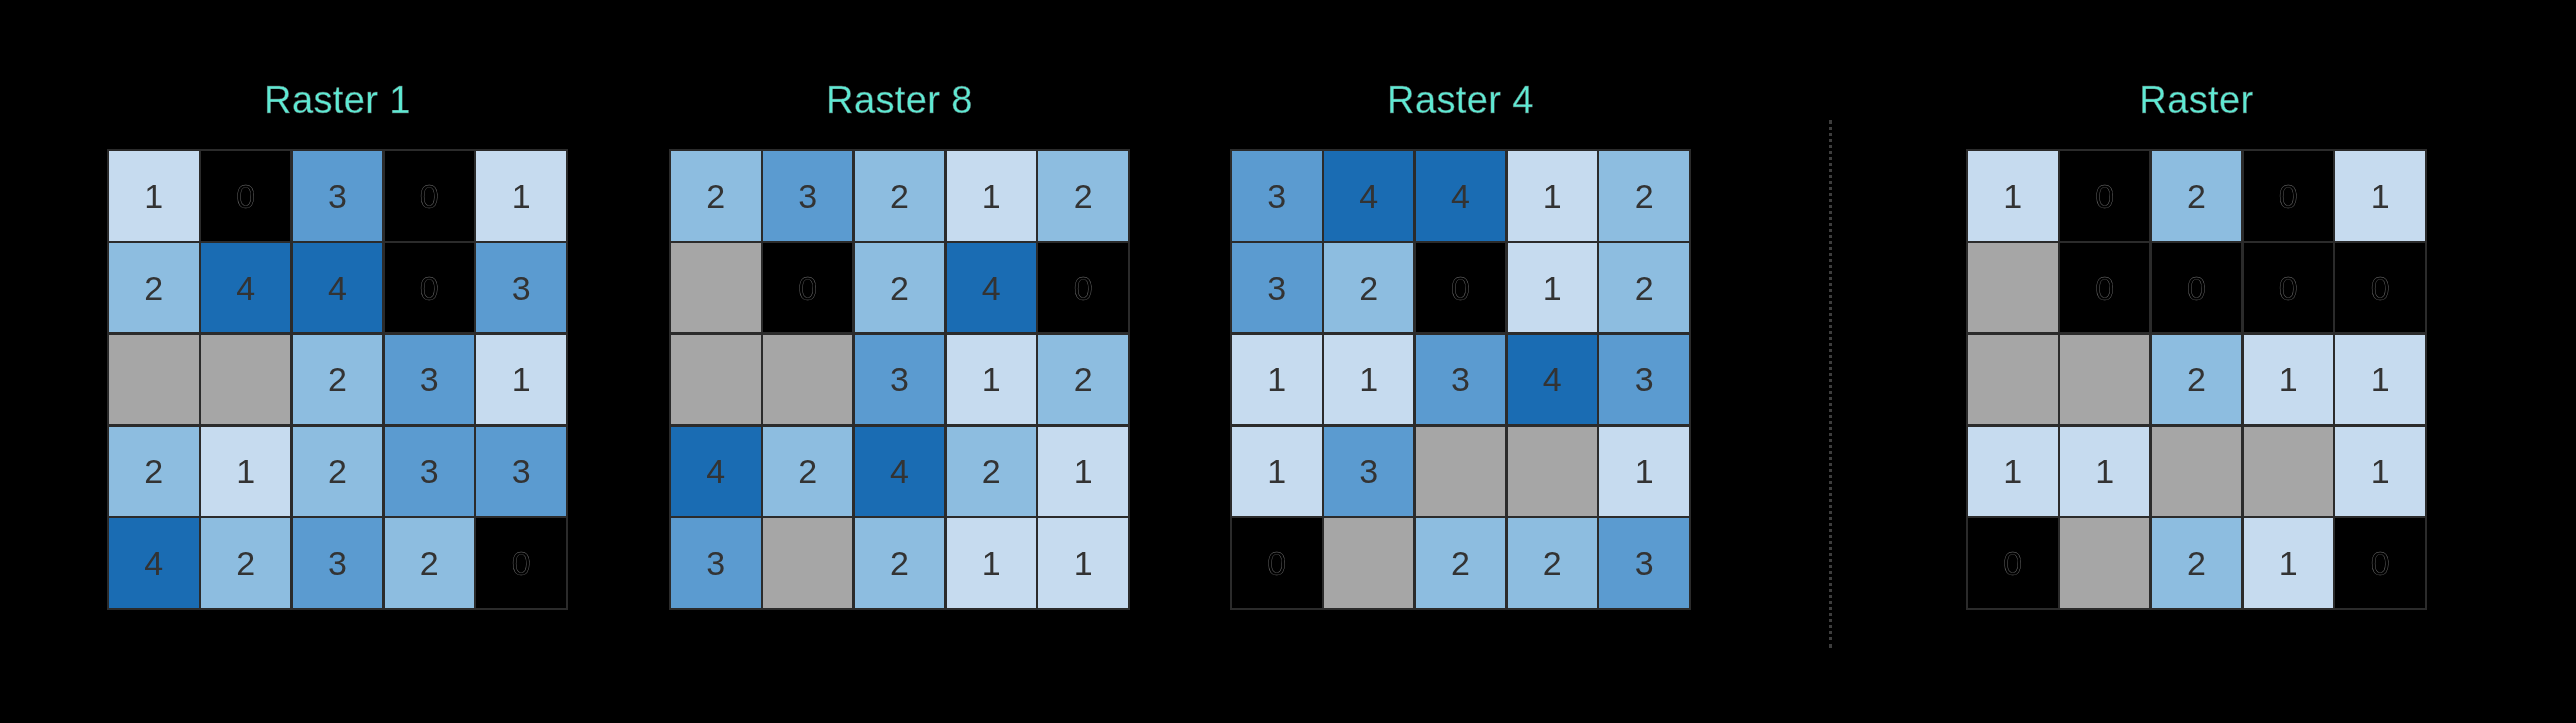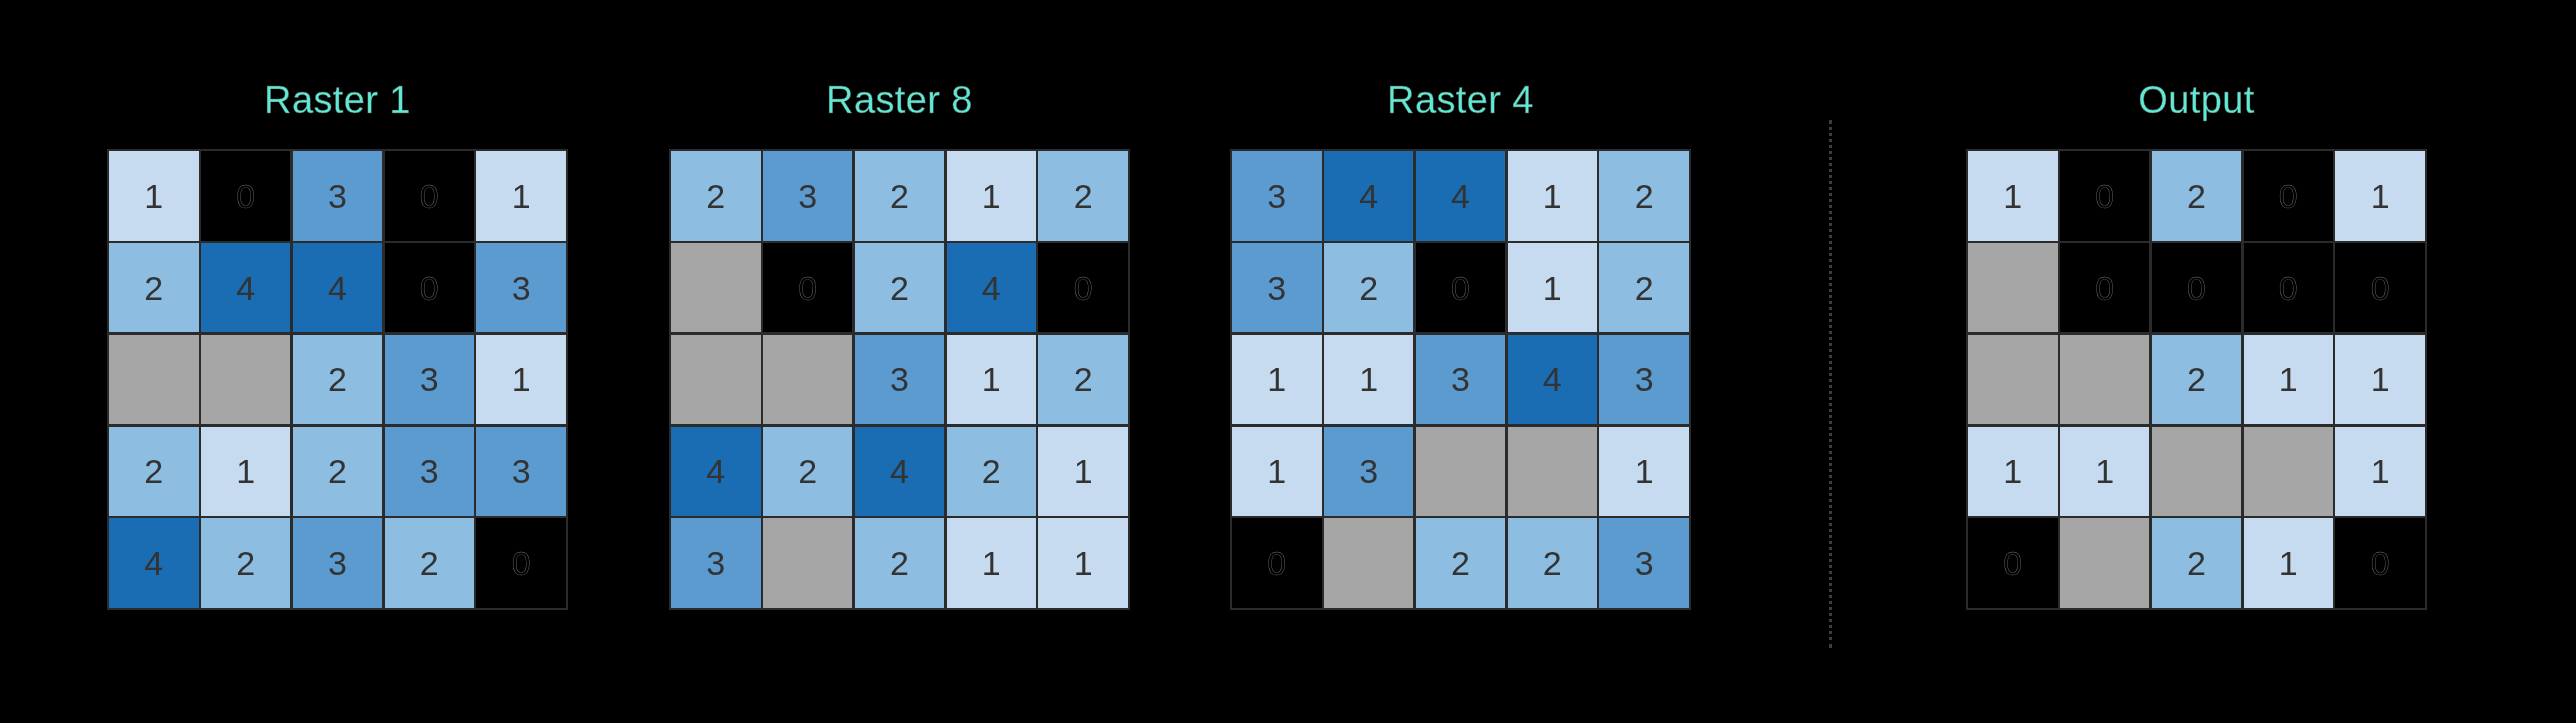--- a/index.html
+++ b/index.html
@@ -167,21 +167,21 @@
           <div class="cell v-masked"></div>
           <div class="cell v-1">1</div>
           <div class="cell v-nodata">0</div>
           <div class="cell v-masked"></div>
           <div class="cell v-2">2</div>
           <div class="cell v-2">2</div>
           <div class="cell v-3">3</div>
         </div>
       </div>
       <div class="panel" style="left: 1966px; top: 81px;">
-        <div class="panel-title">Output</div>
+        <div class="panel-title">Raster</div>
         <div class="grid">
           <div class="cell v-1">1</div>
           <div class="cell v-nodata">0</div>
           <div class="cell v-2">2</div>
           <div class="cell v-nodata">0</div>
           <div class="cell v-1">1</div>
           <div class="cell v-masked"></div>
           <div class="cell v-nodata">0</div>
           <div class="cell v-nodata">0</div>
           <div class="cell v-nodata">0</div>

